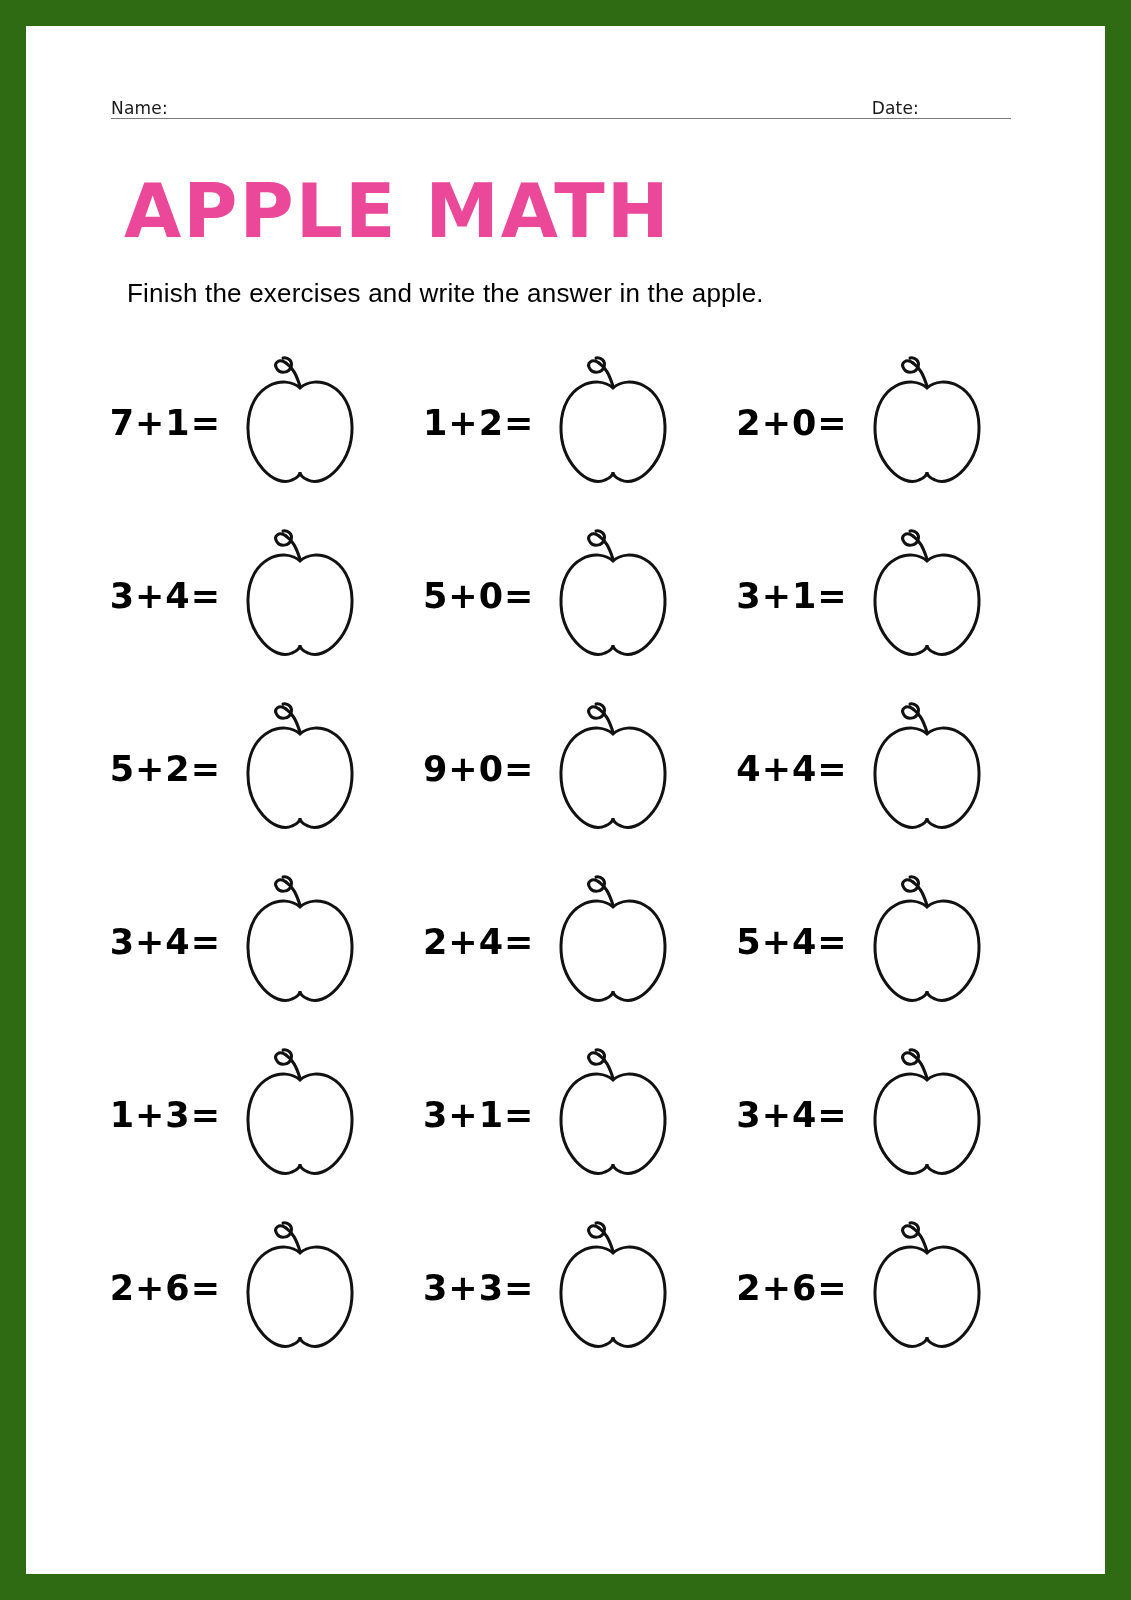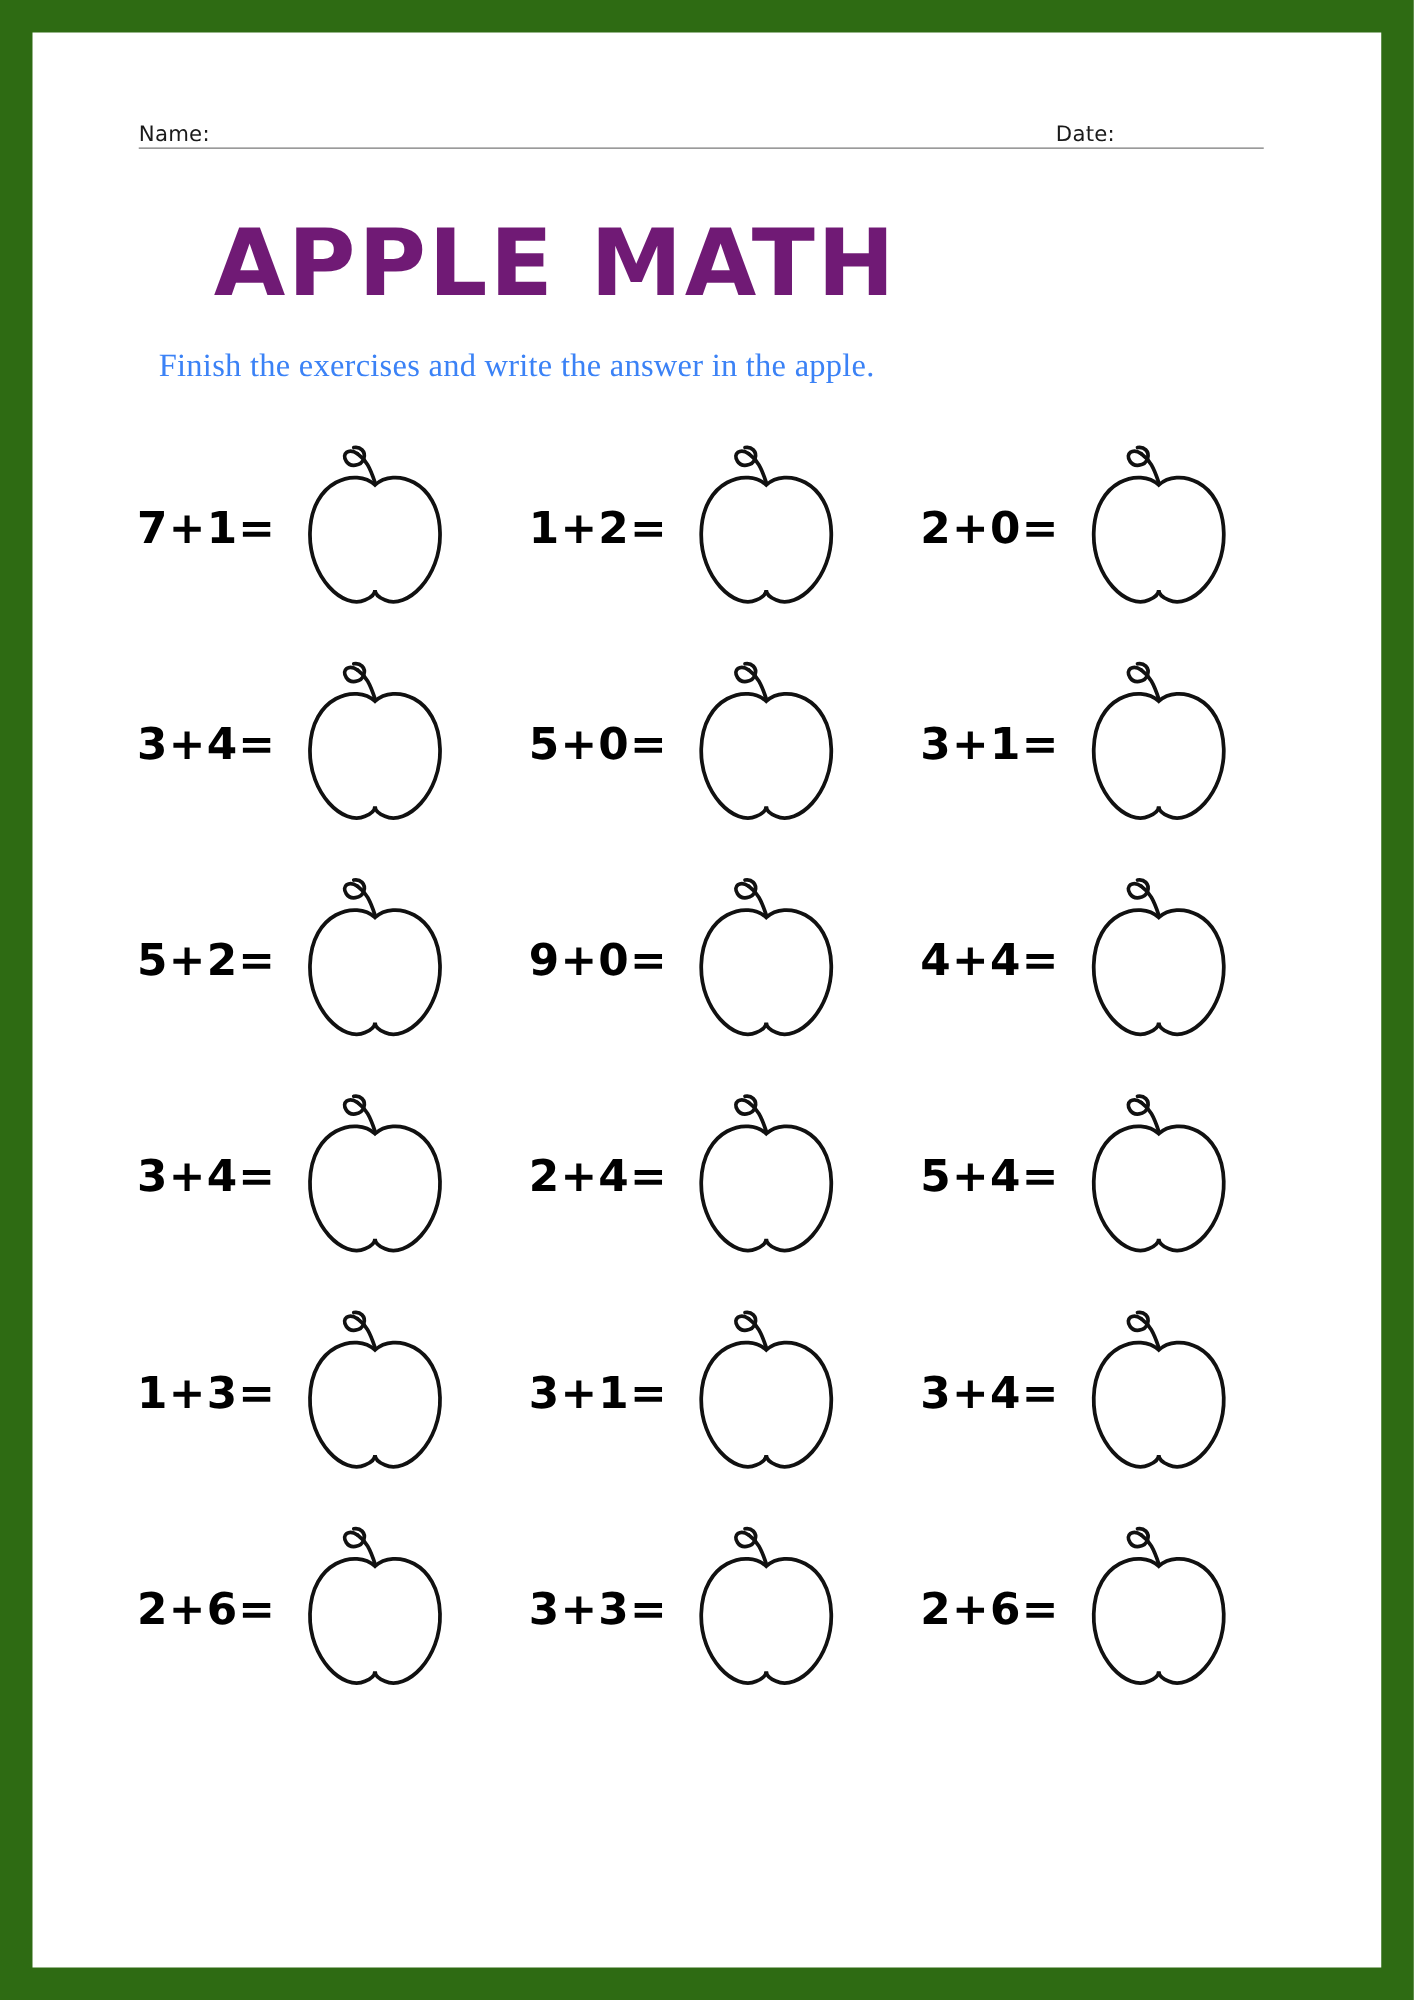--- a/index.html
+++ b/index.html
@@ -33,41 +33,40 @@
     border-bottom: 1.5px solid #7a7a7a;
     padding-bottom: 0;
   }
   .field-label {
     font-family: "DejaVu Sans", sans-serif;
     font-size: 17px;
     color: #1a1a1a;
     letter-spacing: 0.2px;
   }
   .field-date {
-    margin-right: 119px;
+    margin-right: 92px;
   }
   .title {
     position: absolute;
     left: 98px;
     top: 148px;
     font-family: "DejaVu Sans", sans-serif;
     font-size: 74px;
     font-weight: bold;
-    color: #701a75;
+    color: #ec4899;
     letter-spacing: 2px;
     line-height: 1;
-    margin-left: 47px;
   }
   .subtitle {
     position: absolute;
     left: 101px;
     top: 252px;
-    font-family: Liberation Serif, serif;
+    font-family: Liberation Sans, sans-serif;
     font-size: 26px;
-    color: #3b82f6;
+    color: #000000;
     letter-spacing: 0.2px;
   }
   .grid {
     position: absolute;
     left: 72px;
     top: 310px;
     width: 940px;
     display: grid;
     grid-template-columns: repeat(3, 1fr);
     grid-auto-rows: 173px;

